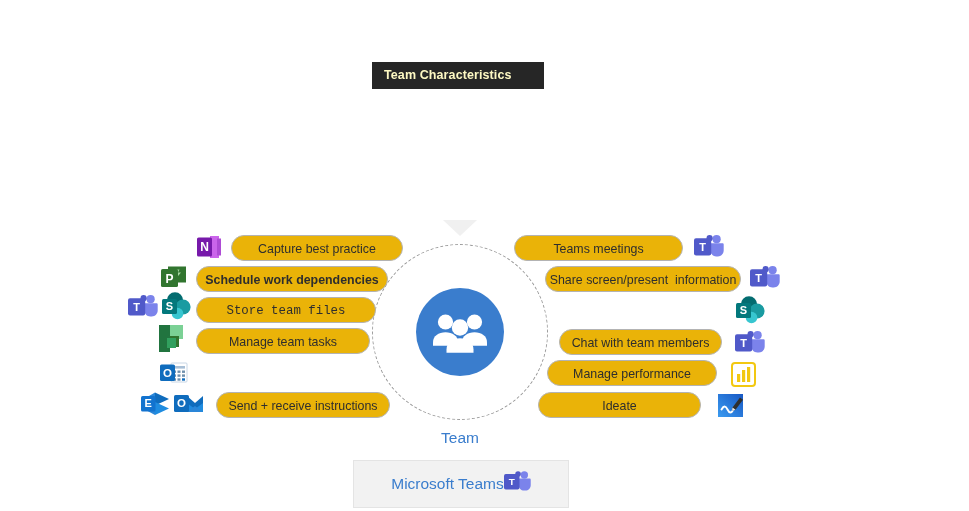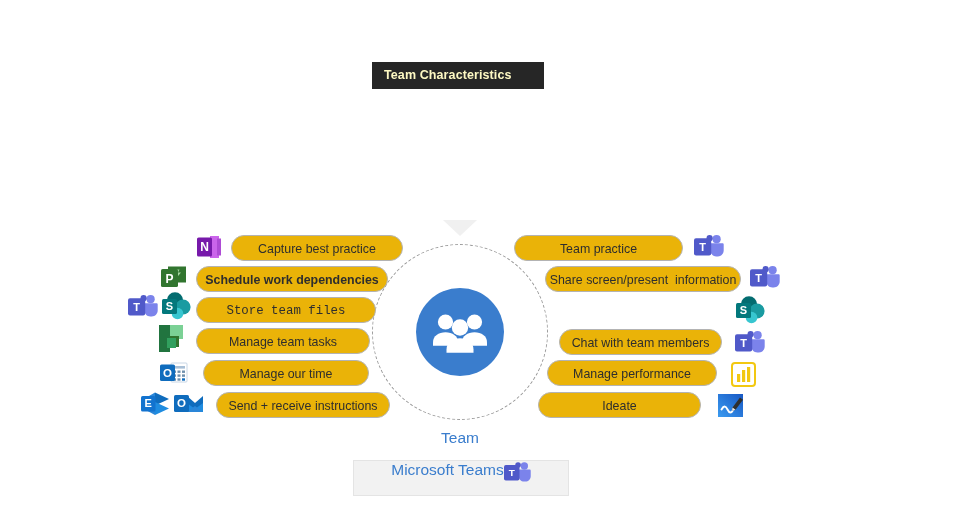--- a/index.html
+++ b/index.html
@@ -130,26 +130,26 @@
     display: block;
   }
   .icon svg { display: block; }
 
   
   .footer-bar {
     position: absolute;
     left: 353px;
     top: 460px;
     width: 216px;
-    height: 36px;
+    height: 48px;
     background: #f2f2f2;
     border: 1px solid #e4e4e4;
     box-sizing: border-box;
     display: flex;
-    align-items: flex-start;
+    align-items: center;
     justify-content: center;
     gap: 0;
   }
   .footer-label {
     font-size: 15.5px;
     color: #3a7dcd;
   }
 </style>
 </head>
 <body>
@@ -327,24 +327,23 @@
       <path d="M3.5 16.5c2.2-4 4.1-4 6 0 1.9 4 3.8 4 6 0" fill="none" stroke="#ffffff" stroke-width="1.9" stroke-linecap="round"></path>
       <path d="M14.5 14.5l7.5-10 3 2.2-7.5 10-3.4 1.3z" fill="#2f2f2f"></path>
       <path d="M14.1 18l3.4-1.3-3-2.2z" fill="#e8e8e8"></path>
     </svg>
   </span>
 
   <div class="pill" style="left:231px; top:235px; width:172px;">Capture best practice</div>
   <div class="pill" style="left:196px; top:266px; width:192px;font-weight:bold;">Schedule work dependencies</div>
   <div class="pill" style="left:196px; top:297px; width:180px;font-family:Liberation Mono, monospace;">Store team files</div>
   <div class="pill" style="left:196px; top:328px; width:174px;">Manage team tasks</div>
-  <div class="pill" style="left:203px; top:360px; width:166px;">Manage our time</div>
   <div class="pill" style="left:216px; top:392px; width:174px;">Send + receive instructions</div>
 
-  <div class="pill" style="left:514px; top:235px; width:169px;">Team practice</div>
+  <div class="pill" style="left:514px; top:235px; width:169px;">Teams meetings</div>
   <div class="pill" style="left:545px; top:266px; width:196px;">Share screen/present  information</div>
   <div class="pill" style="left:559px; top:329px; width:163px;">Chat with team members</div>
   <div class="pill" style="left:547px; top:360px; width:170px;">Manage performance</div>
   <div class="pill" style="left:538px; top:392px; width:163px;">Ideate</div>
 
   <div class="footer-bar">
     <span class="footer-label">Microsoft Teams</span>
     <span>
       <svg width="27" height="24" viewBox="0 0 30 26">
         <circle cx="22.6" cy="5.2" r="4.1" fill="#7b83eb"></circle>

